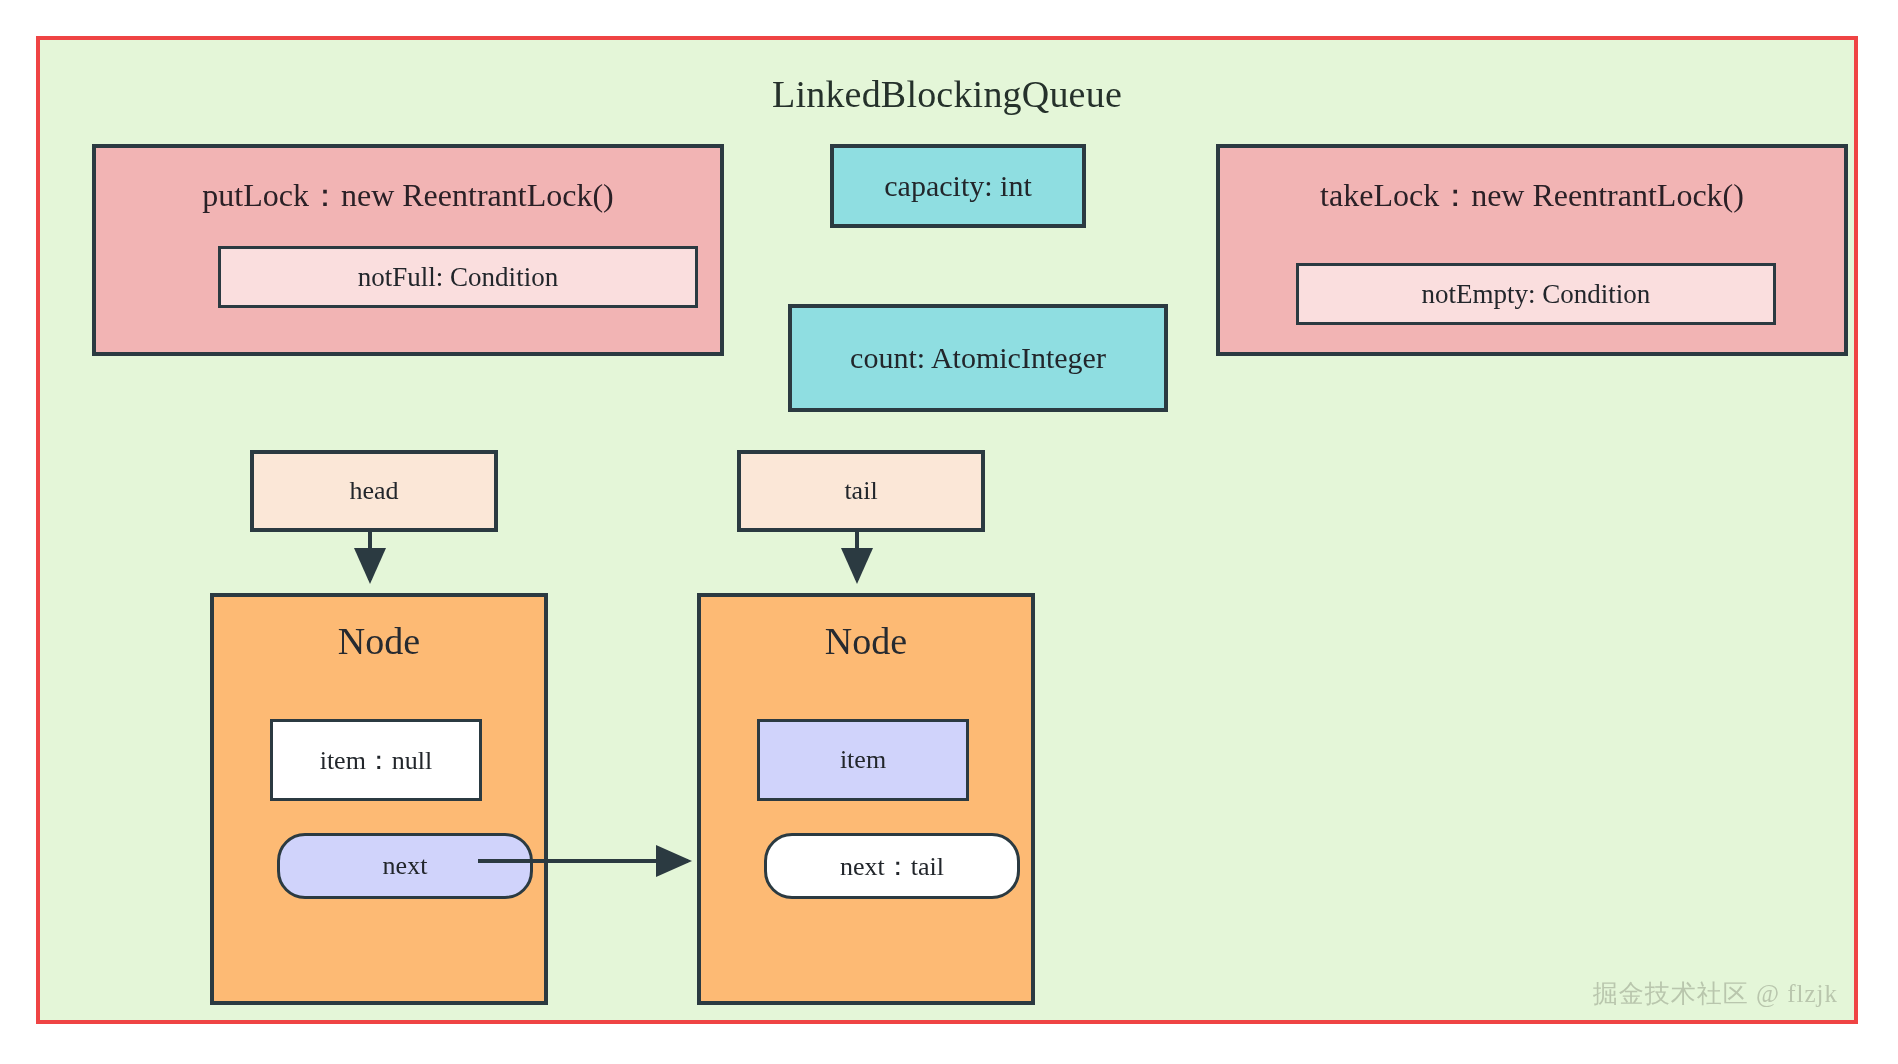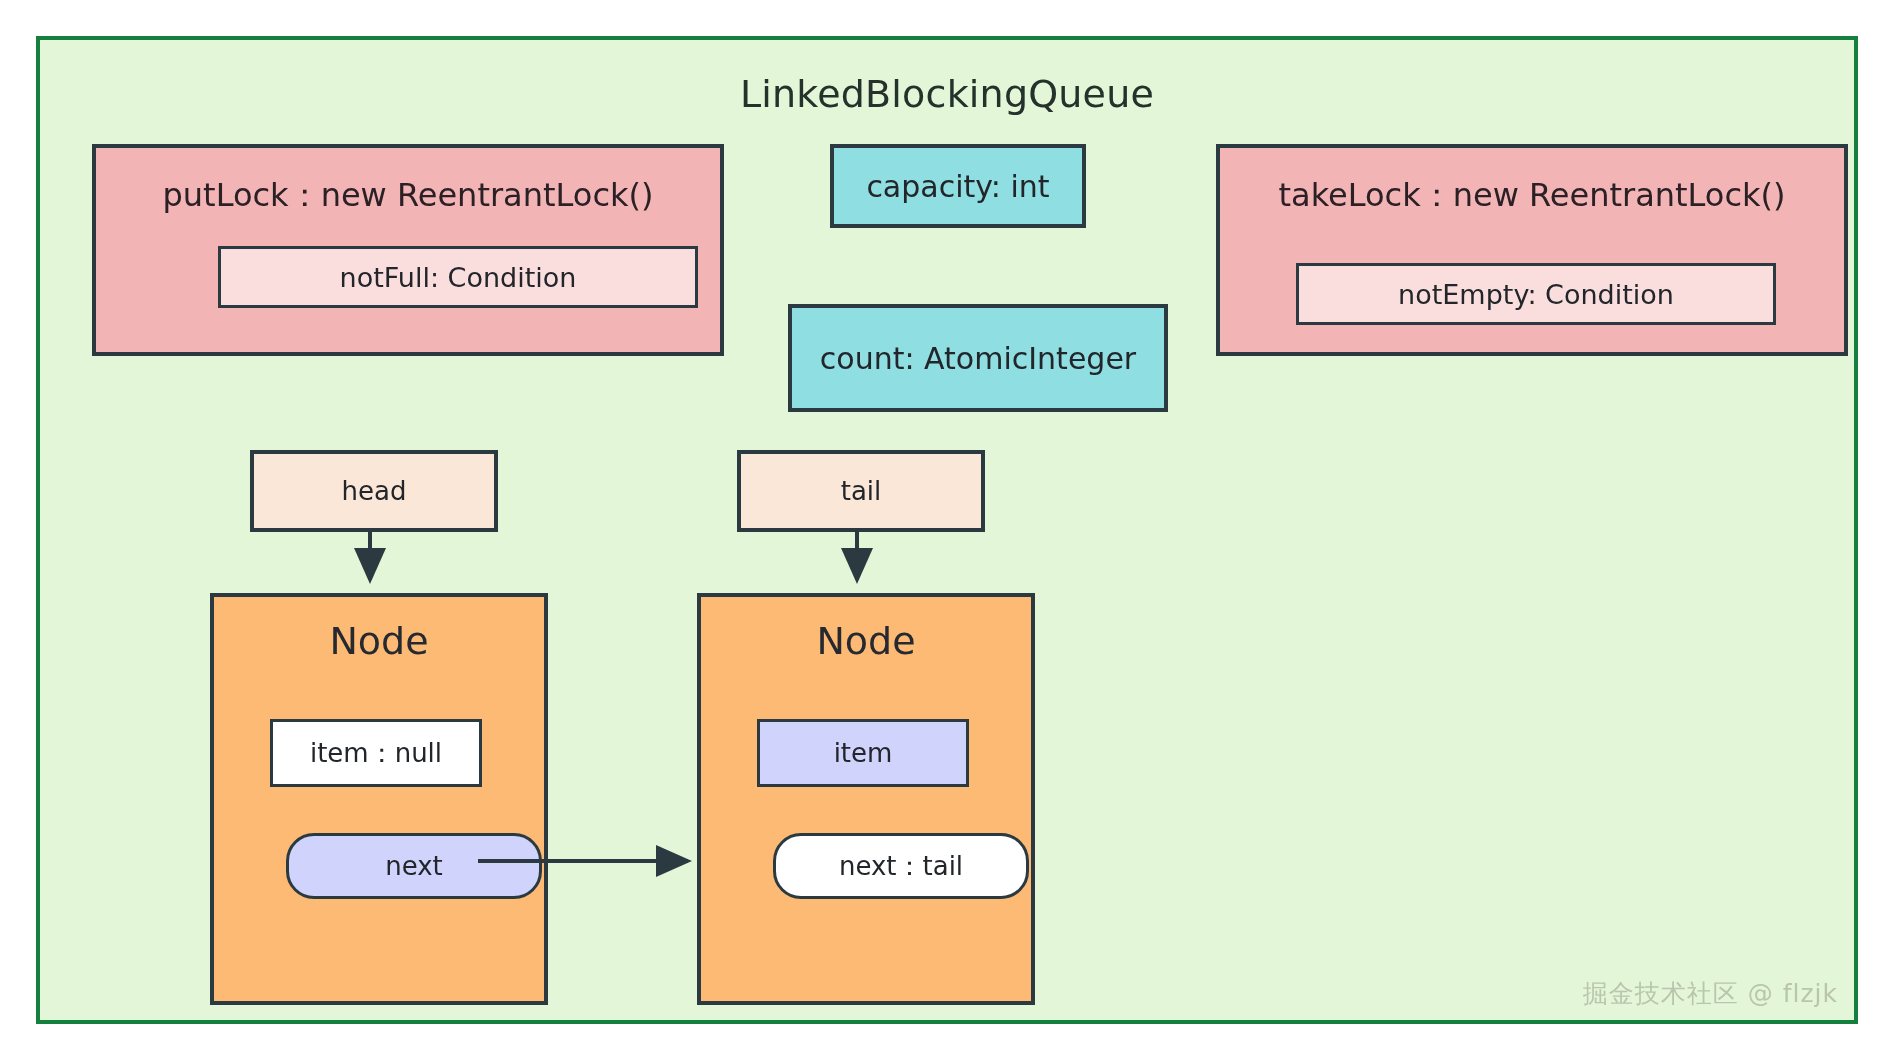--- a/index.html
+++ b/index.html
@@ -21,22 +21,23 @@
   }
 
   
   .queue-frame {
     position: absolute;
     left: 36px;
     top: 36px;
     width: 1822px;
     height: 988px;
     background: #e4f6d8;
-    border: 4px solid #15803d;
-    box-sizing: border-box;
+    border: 4px solid #ef4444;
+    box-sizing: border-box;
+    font-family: Liberation Serif, serif;
   }
 
   .queue-title {
     position: absolute;
     left: 0;
     top: 32px;
     width: 100%;
     text-align: center;
     font-size: 38px;
     color: #25312b;
@@ -122,22 +123,22 @@
     border: 3px solid #2b3a41;
     display: flex;
     align-items: center;
     justify-content: center;
     font-size: 26px;
     color: #22262b;
   }
   .field-null  { background: #ffffff; }
   .field-value { background: #d0d3fb; }
 
-  .nf-top    { left: 56px; top: 122px; width: 212px; height: 68px; }
-  .nf-bottom { left: 72px; top: 236px; width: 256px; height: 66px; border-radius: 28px; }
+  .nf-top    { left: 56px; top: 122px; width: 212px; height: 82px; }
+  .nf-bottom { left: 63px; top: 236px; width: 256px; height: 66px; border-radius: 28px; }
 
   
   .arrow-svg {
     position: absolute;
     left: 0; top: 0;
     width: 1898px; height: 1064px;
     pointer-events: none;
     overflow: visible;
   }
 

